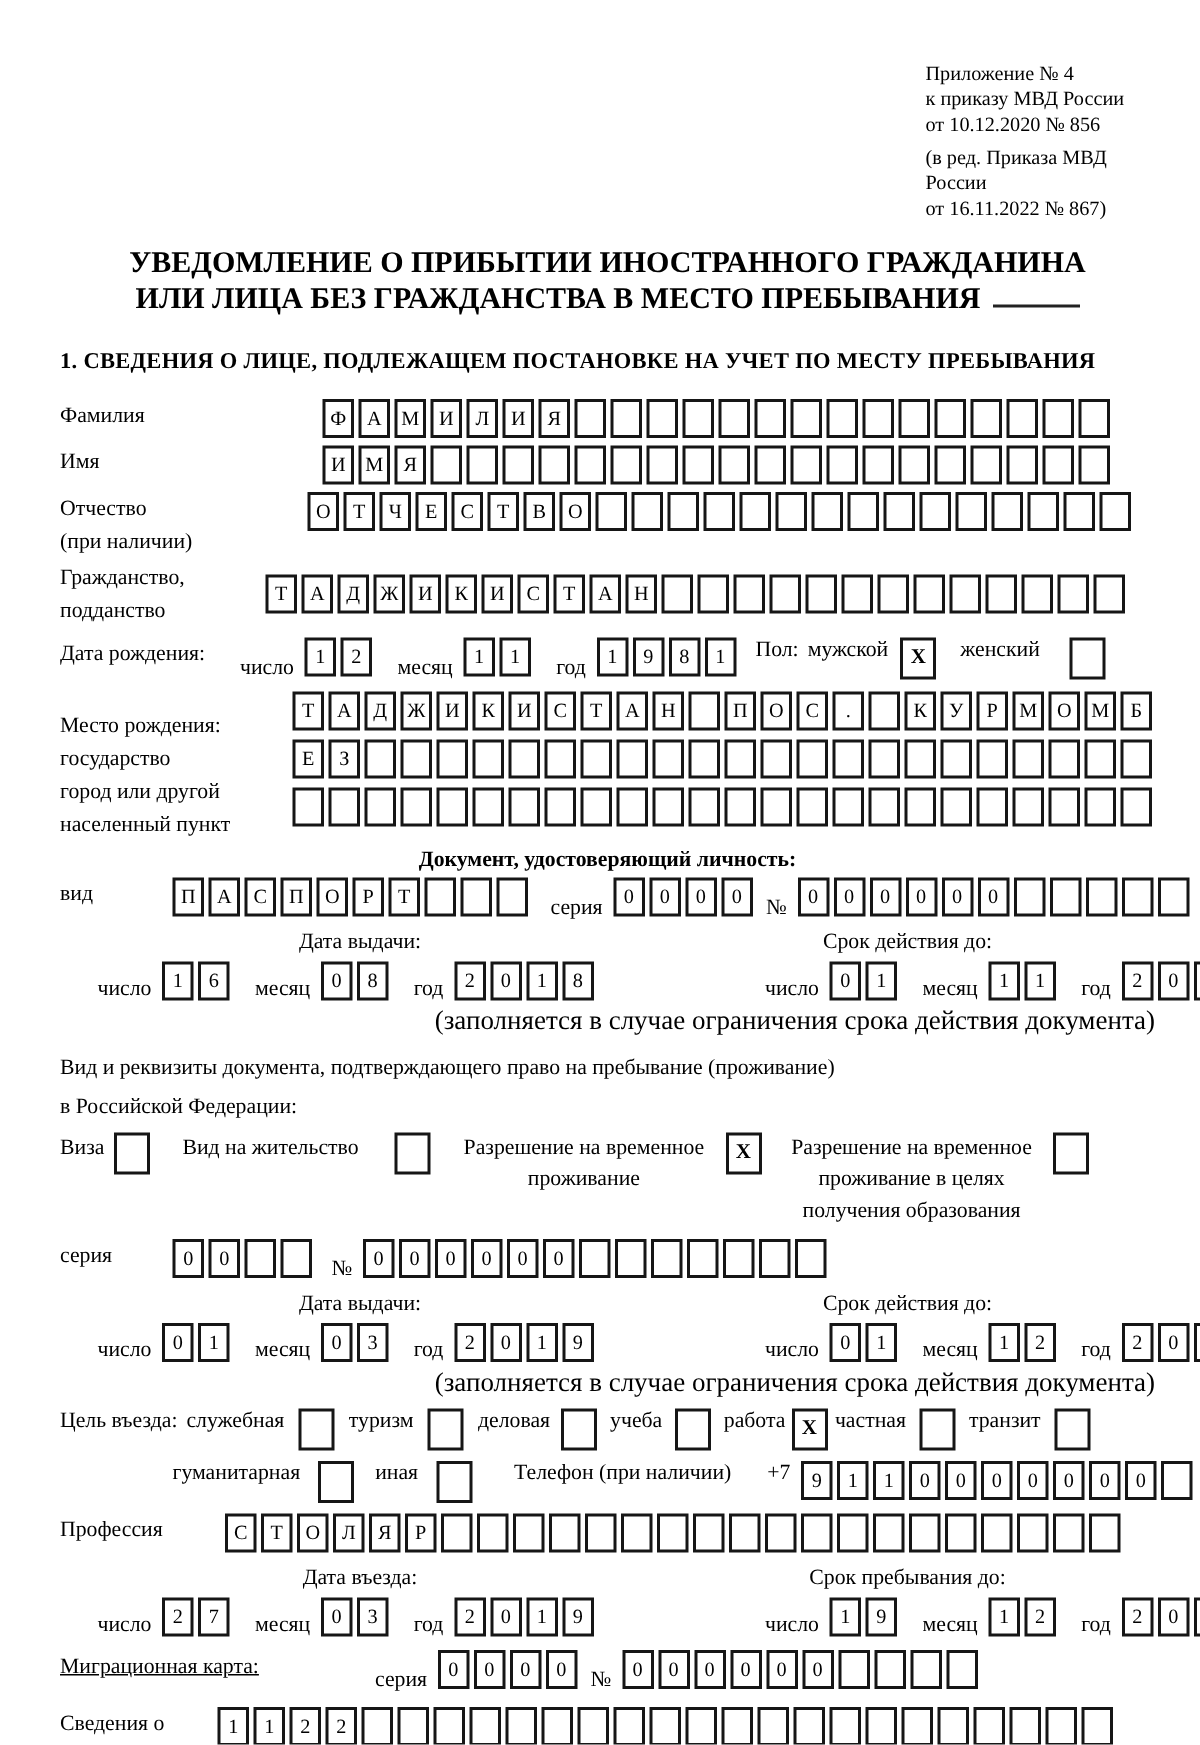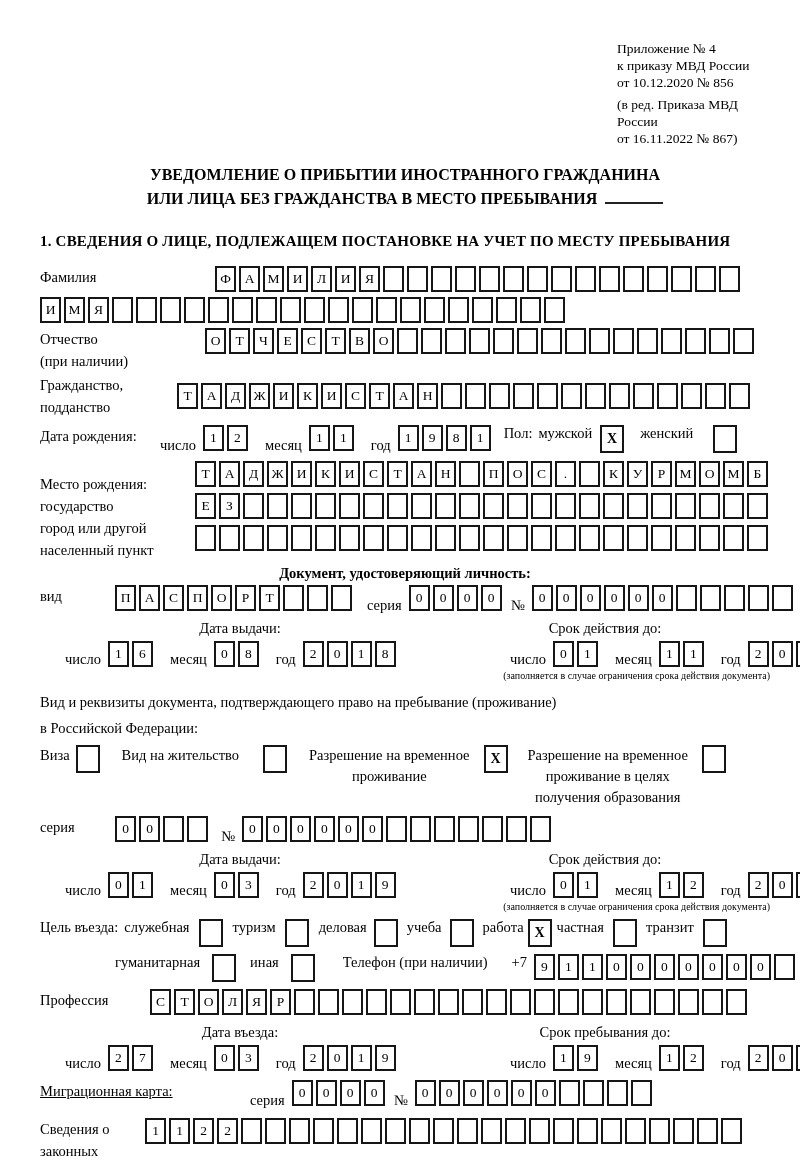--- a/index.html
+++ b/index.html
@@ -3,21 +3,21 @@
 <meta charset="utf-8">
 <style>
   html,body{margin:0;padding:0;background:#ffffff;}
   body{width:800px;height:1163px;overflow:hidden;color:#000;
        font-family:"Liberation Serif","DejaVu Serif",serif;font-size:14.5px;}
   .page{padding:40px 30px 0 40px;position:relative;}
   
   .hdr{margin-left:577px;font-size:13.5px;line-height:17px;}
   .hdr .gap{height:5px;}
   .forma{text-align:right;padding-right:10px;margin-top:12px;font-size:15px;font-weight:bold;}
-  .title{text-align:center;font-weight:bold;font-size:16px;line-height:24px;margin-top:16px;}
+  .title{text-align:center;font-weight:bold;font-size:20px;line-height:24px;margin-top:16px;}
   .blankline{display:inline-block;width:58px;border-bottom:2px solid #222;margin-left:8px;vertical-align:baseline;}
   .sec1{font-weight:bold;font-size:15px;margin-top:22px;letter-spacing:.2px;}
   
   .row{display:flex;align-items:flex-start;margin-top:5px;white-space:nowrap;}
   .row.top{align-items:flex-start;}
   .lblcol{flex:none;line-height:22px;}
   .w175{width:175px;} .w165{width:165px;} .w137{width:137px;} .w155{width:155px;margin-top:12px;}
   .w75{width:75px;} .w110{width:110px;} .w210{width:210px;text-decoration:underline;} .w105{width:105px;}
   
   .cells{display:inline-flex;flex:none;}
@@ -30,21 +30,21 @@
         align-items:center;justify-content:center;font-size:14px;font-weight:bold;background:#fff;}
   .dlbl{margin-right:7px;margin-top:12px;}
   .mgl{margin-left:14px;}
   .dgroup{display:flex;align-items:center;white-space:nowrap;}
   .twocol{display:flex;}
   .col-l{width:400px;flex:none;}
   .col-r{flex:1;}
   .dhead{text-align:center;font-size:14.5px;}
   .indent25{padding-left:25px;}
   .indent45{padding-left:45px;}
-  .note{text-align:right;font-size:10px;margin-top:2px;}
+  .note{text-align:right;font-size:18px;margin-top:2px;}
   .docheading{text-align:center;font-weight:bold;font-size:14.5px;margin-top:4px;}
   .para{margin-top:8px;line-height:26px;}
   .opt{display:flex;align-items:flex-start;}
   .optlbl{text-align:center;line-height:21px;}
 </style>
 </head>
 <body>
 
 <div class="page">
 
@@ -87,20 +87,21 @@
         <span class="cell"></span>
         <span class="cell"></span>
         <span class="cell"></span>
         <span class="cell"></span>
         <span class="cell"></span>
         <span class="cell"></span>
       </span>
   </div>
 
   <div class="row">
+    <div class="lblcol w175">Имя</div>
     <span class="cells">
         <span class="cell">И</span>
         <span class="cell">М</span>
         <span class="cell">Я</span>
         <span class="cell"></span>
         <span class="cell"></span>
         <span class="cell"></span>
         <span class="cell"></span>
         <span class="cell"></span>
         <span class="cell"></span>

